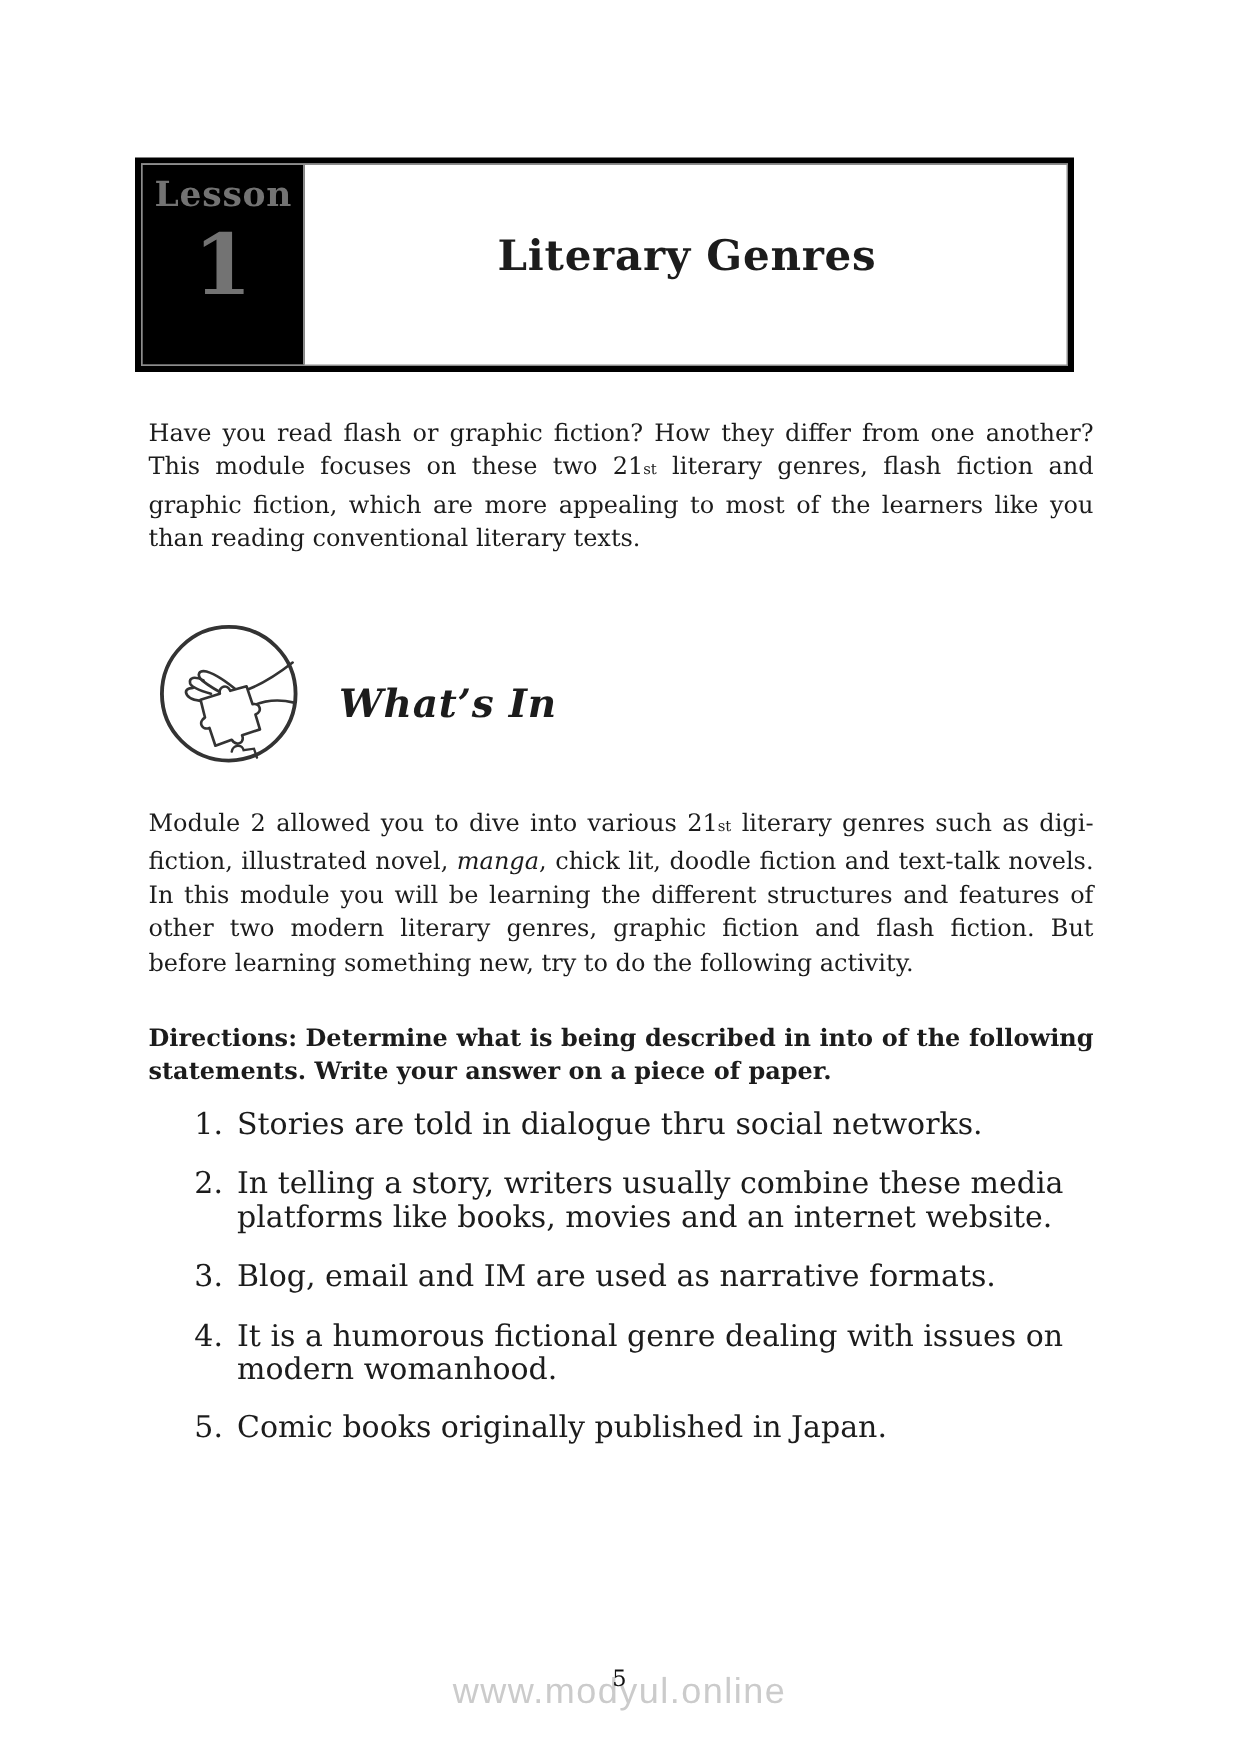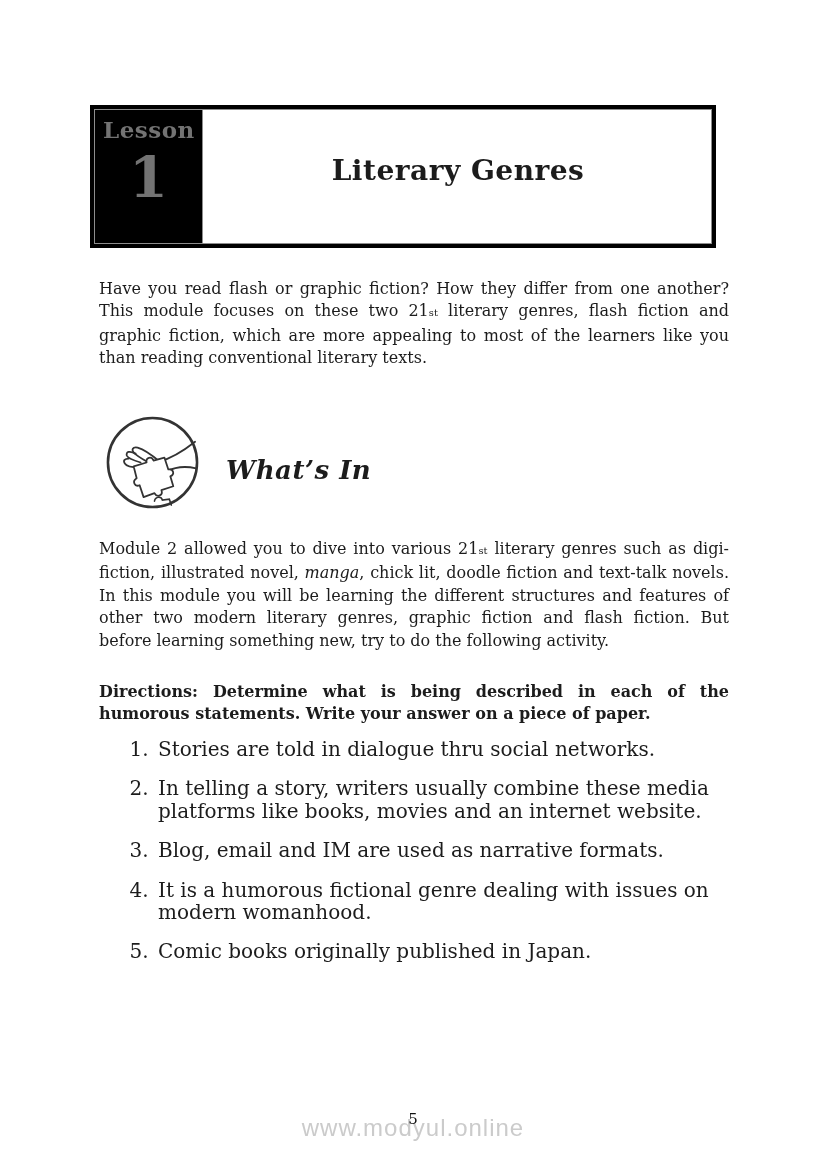--- a/index.html
+++ b/index.html
@@ -179,21 +179,21 @@
       <path d="M26 46 C 22 46, 20 48, 22 51 C 24 54, 30 55, 36 55" fill="none" stroke="#333333" stroke-width="1.8" stroke-linecap="round"></path>
       <path d="M49 63 C 45 66, 43 69, 45 72" fill="none" stroke="#333333" stroke-width="1.8" stroke-linecap="round"></path>
       <path d="M31 54 L44 50 C 43 45, 49 43, 51 48 L62 45 L66 57 C 71 56, 73 62, 68 64 L71 74 L59 78 C 61 83, 55 86, 52 81 L41 85 L37 73 C 32 75, 29 69, 34 66 Z" fill="#ffffff" stroke="#333333" stroke-width="1.8" stroke-linejoin="round"></path>
       <path d="M52 89 C 53 84, 59 84, 60 88 L67 87 L69 93" fill="none" stroke="#333333" stroke-width="1.6" stroke-linecap="round"></path>
     </svg>
     <h2 class="whats-in-heading">What’s In</h2>
   </div>
 
   <p class="body-text p-module"><span>Module 2 allowed you to dive into various 21</span><span class="small-ord">st</span><span> literary genres such as digi-fiction, illustrated novel, </span><span class="italic">manga</span><span>, chick lit, doodle fiction and text-talk novels. In this module you will be learning the different structures and features of other two modern literary genres, graphic fiction and flash fiction. But before learning something new, try to do the following activity.</span></p>
 
-  <p class="body-text directions">Directions: Determine what is being described in each of the humorous statements. Write your answer on a piece of paper.</p>
+  <p class="body-text directions">Directions: Determine what is being described in into of the following statements. Write your answer on a piece of paper.</p>
 
   <ol class="activity-list">
     <li>Stories are told in dialogue thru social networks.</li>
     <li>In telling a story, writers usually combine these media platforms like books, movies and an internet website.</li>
     <li>Blog, email and IM are used as narrative formats.</li>
     <li>It is a humorous fictional genre dealing with issues on modern womanhood.</li>
     <li>Comic books originally published in Japan.</li>
   </ol>
 
   <div class="footer">

